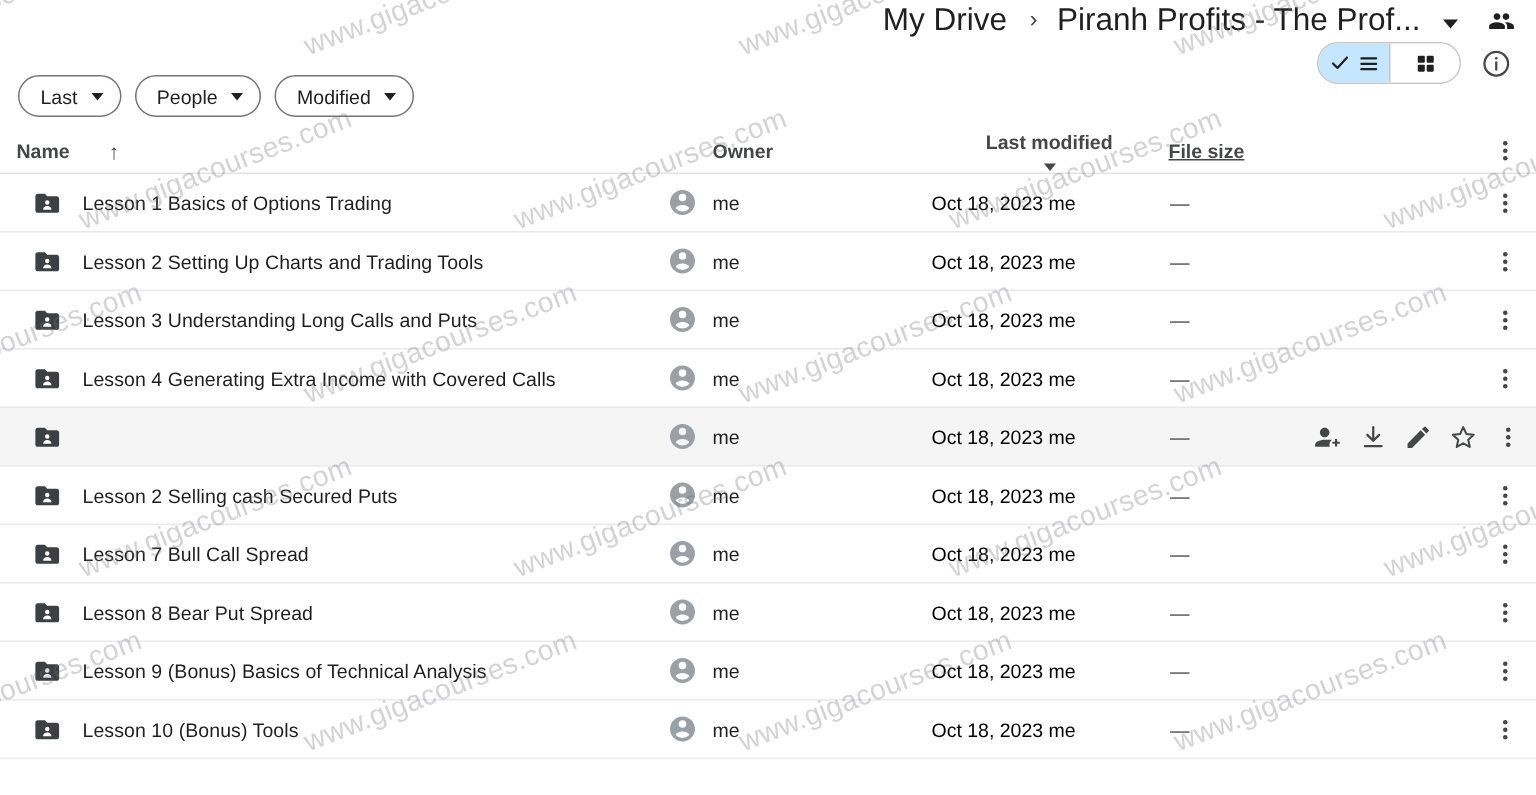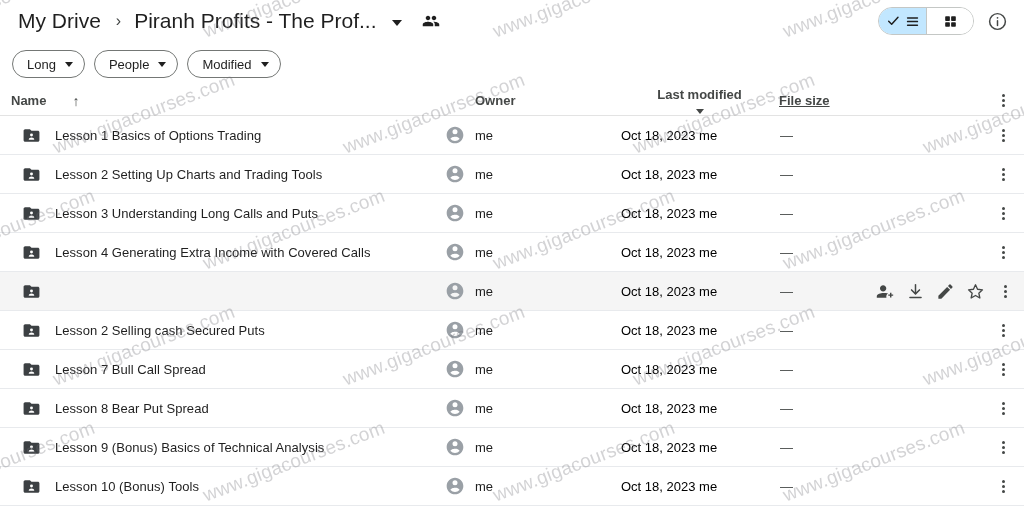--- a/index.html
+++ b/index.html
@@ -36,23 +36,24 @@
     transform: rotate(-21deg);
     transform-origin: left top;
     letter-spacing: .2px;
   }
 
   
   #app-header {
     position: relative;
     height: 42px;
     display: flex;
-    align-items: center;
+    align-items: flex-end;
     padding: 0 14px 0 12px;
     z-index: 10;
+    flex-direction: column;
   }
 
   #breadcrumb {
     display: flex;
     align-items: center;
     gap: 2px;
     min-width: 0;
   }
 
   .crumb-root {
@@ -336,21 +337,21 @@
         <circle cx="12" cy="12" r="9"></circle>
         <line x1="12" y1="11" x2="12" y2="16.5" stroke-linecap="round"></line>
         <circle cx="12" cy="7.8" r="1" fill="currentColor" stroke="none"></circle>
       </svg>
     </div>
   </div>
 </div>
 
 <div id="filter-bar">
   <div class="chip">
-    <span>Long</span>
+    <span>Last</span>
     <span class="caret-sm"></span>
   </div>
   <div class="chip">
     <span>People</span>
     <span class="caret-sm"></span>
   </div>
   <div class="chip">
     <span>Modified</span>
     <span class="caret-sm"></span>
   </div>

